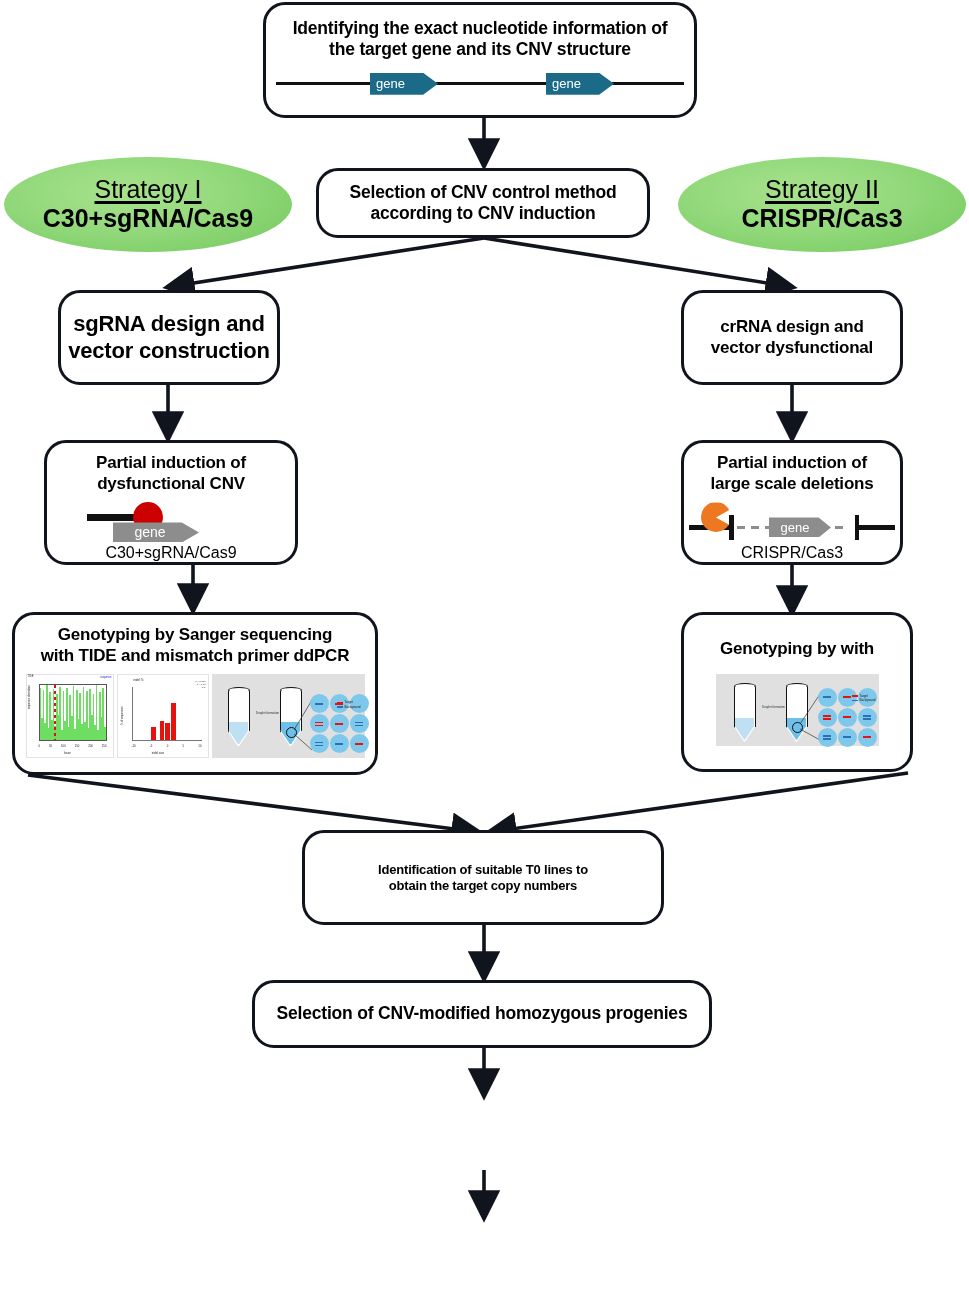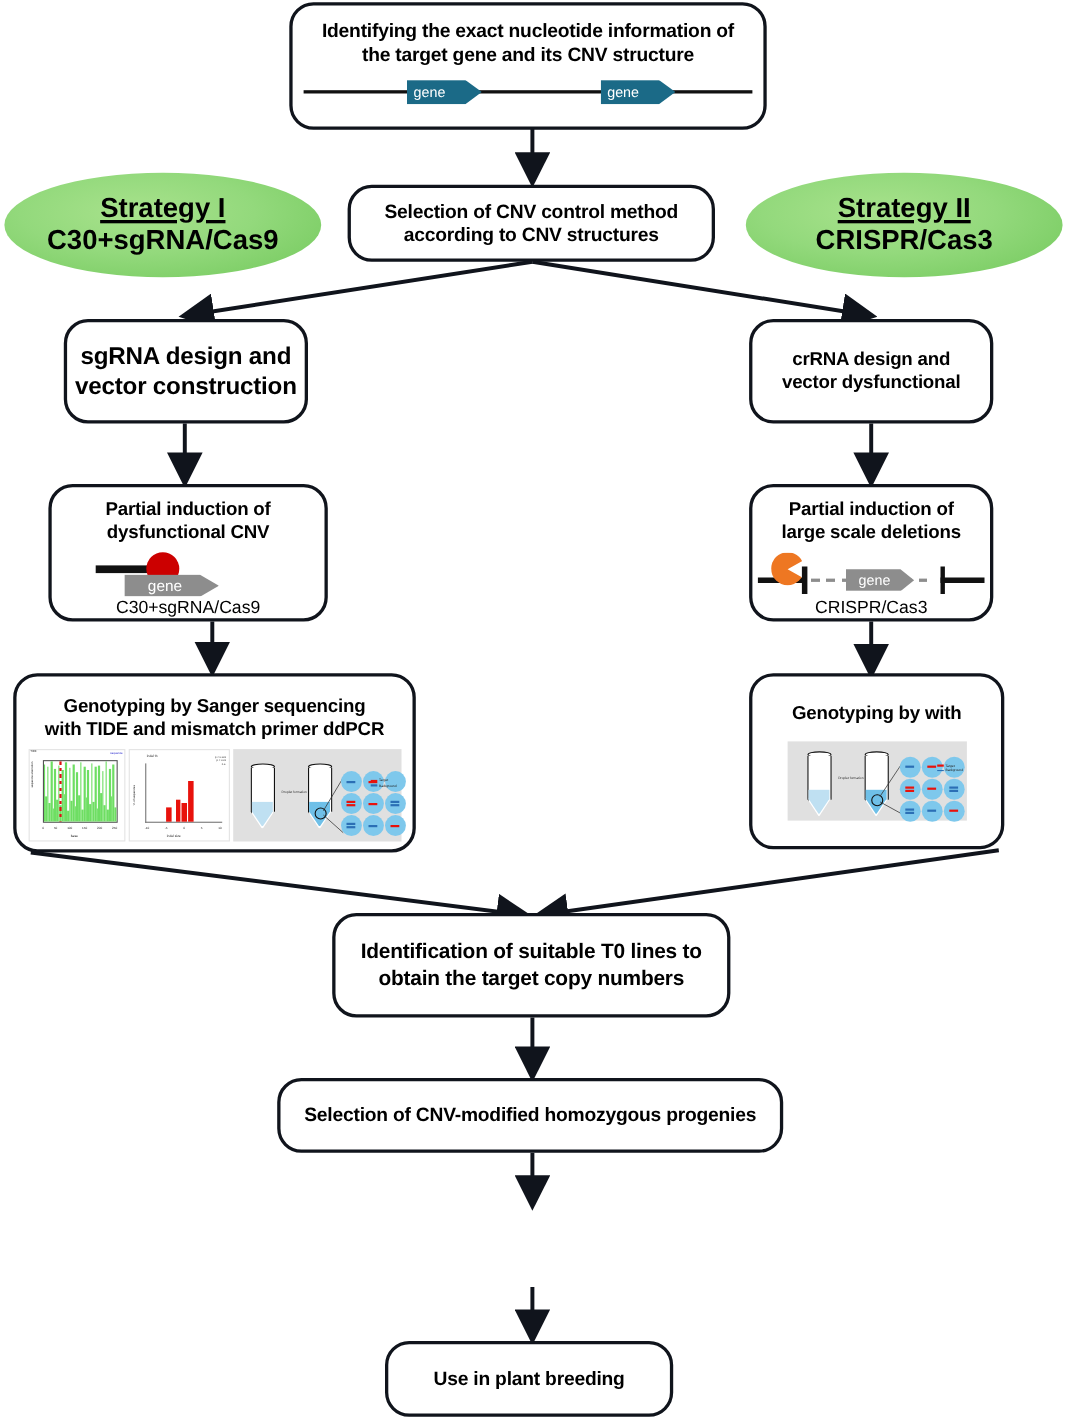--- a/index.html
+++ b/index.html
@@ -31,21 +31,21 @@
 
   
   .oval{
     position:absolute;
     border-radius:50%;
     display:flex;flex-direction:column;align-items:center;justify-content:center;
     background:radial-gradient(ellipse at 42% 38%, #a8e28c 0%, #93d97c 45%, #7fcf68 78%, #74c75e 100%);
     z-index:3;
   }
   .oval .o-line1{
-    font-weight:bold;font-size:25px;text-decoration:underline;
+    font-weight:normal;font-size:25px;text-decoration:underline;
     text-underline-offset:3px;text-decoration-thickness:3px;
     line-height:1.1;
   }
   .oval .o-line2{font-weight:bold;font-size:25px;line-height:1.15;margin-top:1px;}
 
   
   .gene-track{position:relative;width:408px;height:26px;margin-top:10px;}
   .gene-track .dna{
     position:absolute;left:0;top:11px;width:100%;height:3.5px;background:#111;
   }
@@ -198,21 +198,21 @@
 the target gene and its CNV structure</div>
     <div class="gene-track">
       <div class="dna"></div>
       <div class="gene-arrow" style="left:94px;width:68px;">gene</div>
       <div class="gene-arrow" style="left:270px;width:68px;">gene</div>
     </div>
   </div>
 
   <div class="box" style="left:316px;top:168px;width:334px;height:70px;justify-content:center;">
     <div class="title" style="font-size:17.5px;">Selection of CNV control method
-according to CNV structures</div>
+according to CNV induction</div>
   </div>
 
   <div class="box" style="left:58px;top:290px;width:222px;height:95px;justify-content:center;">
     <div class="title" style="font-size:22px;">sgRNA design and
 vector construction</div>
   </div>
 
   <div class="box" style="left:681px;top:290px;width:222px;height:95px;justify-content:center;">
     <div class="title" style="font-size:17px;">crRNA design and
 vector dysfunctional</div>
@@ -237,21 +237,21 @@
       <div class="lcap"></div>
       <div class="cas3"></div>
       <div class="dash"></div>
       <div class="gene-gray">gene</div>
       <div class="rbar"></div>
       <div class="rcap"></div>
     </div>
     <div class="cap">CRISPR/Cas3</div>
   </div>
 
-  <div class="box" style="left:12px;top:612px;width:366px;height:163px;justify-content:center;padding-top:10px;">
+  <div class="box" style="left:12px;top:612px;width:366px;height:163px;justify-content:flex-start;padding-top:10px;">
     <div class="title" style="font-size:17px;">Genotyping by Sanger sequencing
 with TIDE and mismatch primer ddPCR</div>
 
     <div class="figrow">
 
       <div class="panel tide">
         <div class="lg">TIDE</div>
         <div class="lgr">sequence</div>
         <div class="ylab">sequence aberration</div>
         <div class="plot">
@@ -502,26 +502,23 @@
           </div>
           <div class="row">
             <span class="sw" style="background: rgb(43, 111, 181);"></span>
             <span>Background</span>
           </div>
         </div>
     </div>
   </div>
 
   <div class="box" style="left:302px;top:830px;width:362px;height:95px;justify-content:center;">
-    <div class="title" style="font-size:19px;">Identification of suitable T0 lines to
+    <div class="title" style="font-size:13px;">Identification of suitable T0 lines to
 obtain the target copy numbers</div>
   </div>
 
   <div class="box" style="left:252px;top:980px;width:460px;height:68px;justify-content:center;">
     <div class="title" style="font-size:17.5px;">Selection of CNV-modified homozygous progenies</div>
   </div>
 
 
-  <div class="box" style="left:350px;top:1219px;width:262px;height:69px;justify-content:center;">
-    <div class="title" style="font-size:17.5px;">Use in plant breeding</div>
-  </div>
 
 </div>
 
 </body></html>

